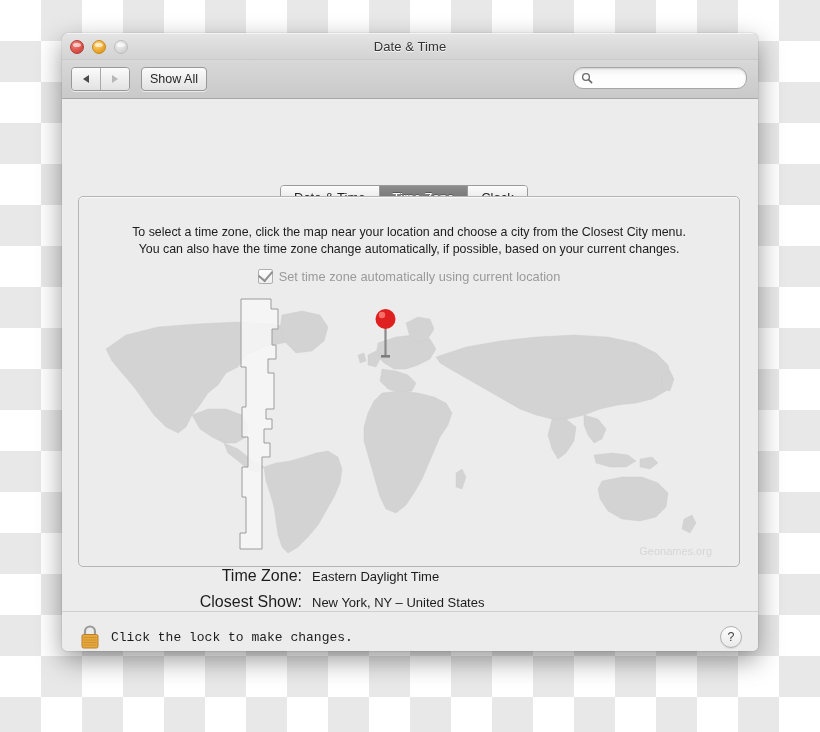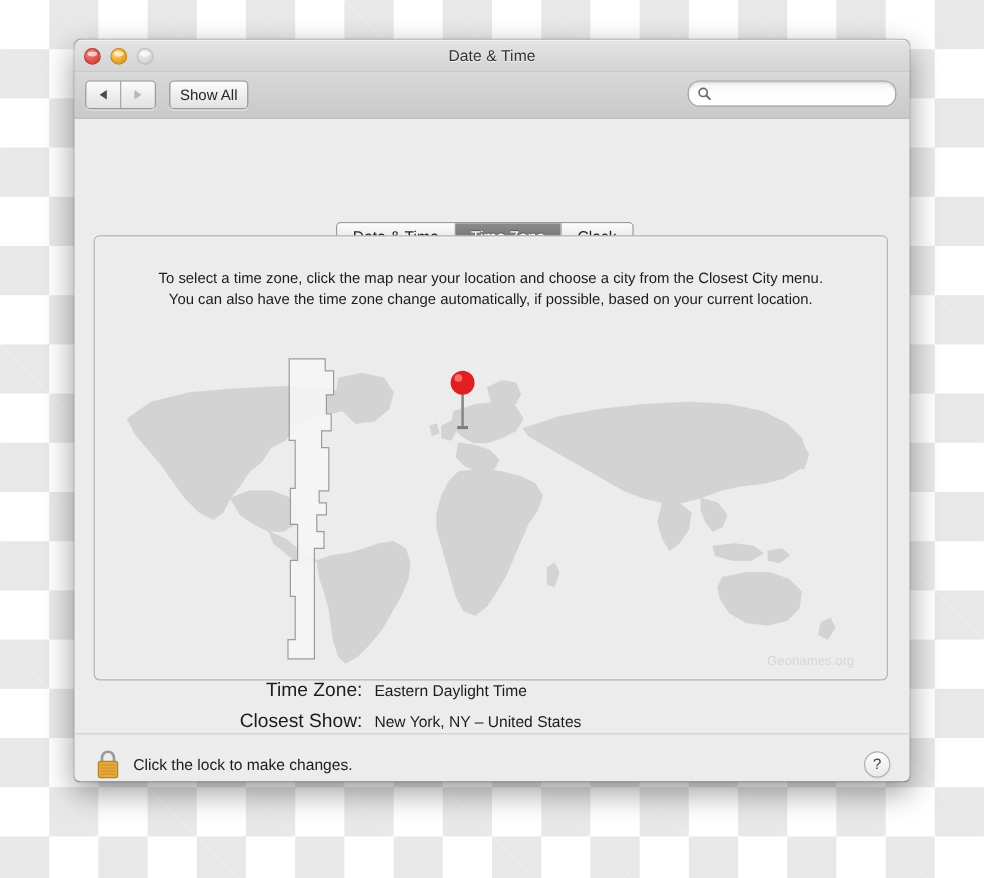--- a/index.html
+++ b/index.html
@@ -285,20 +285,21 @@
     left: 0; right: 0; top: 512px;
     height: 1px;
     background: #d0d0d0;
   }
   .lockrow {
     position: absolute;
     left: 16px; top: 525px;
     display: flex;
     align-items: center;
     gap: 9px;
+    font-family: Liberation Mono, monospace;
   }
   .locklabel {
     font-size: 13px;
     color: #1c1c1c;
   }
   .helpbtn {
     position: absolute;
     right: 16px; top: 527px;
     width: 20px; height: 20px;
     border-radius: 50%;
@@ -350,23 +351,29 @@
     <div class="tabs">
       <div class="tab">Date &amp; Time</div>
       <div class="tab active">Time Zone</div>
       <div class="tab">Clock</div>
     </div>
 
     <div class="contentbox">
 
       <div class="instructions">
         <div>To select a time zone, click the map near your location and choose a city from the Closest City menu.</div>
-        <div>You can also have the time zone change automatically, if possible, based on your current location.</div>
-      </div>
-
+        <div>You can also have the time zone change automatically, if possible, based on your current changes.</div>
+      </div>
+
+      <div class="checkrow">
+        <div class="checkbox">
+          <span class="tick"></span>
+        </div>
+        <span class="checklabel">Set time zone automatically using current location</span>
+      </div>
 
       <div class="map">
         <svg viewBox="0 0 626 266" preserveAspectRatio="none">
           <rect x="0" y="0" width="626" height="266" fill="#ececec"></rect>
           <g fill="#d3d3d3" stroke="#cccccc" stroke-width="0.4">
 
             <path d="M10,52 L30,38 L62,30 L100,27 L140,25 L178,27 L200,34 L196,44 L168,50 L150,58
                      L142,70 L130,76 L122,88 L112,96 L104,108 L96,118 L90,130 L82,136 L70,130
                      L58,118 L48,104 L38,90 L26,76 L16,64 Z"></path>
             <path d="M96,118 L112,112 L130,112 L146,118 L152,128 L150,140 L140,146 L128,146

